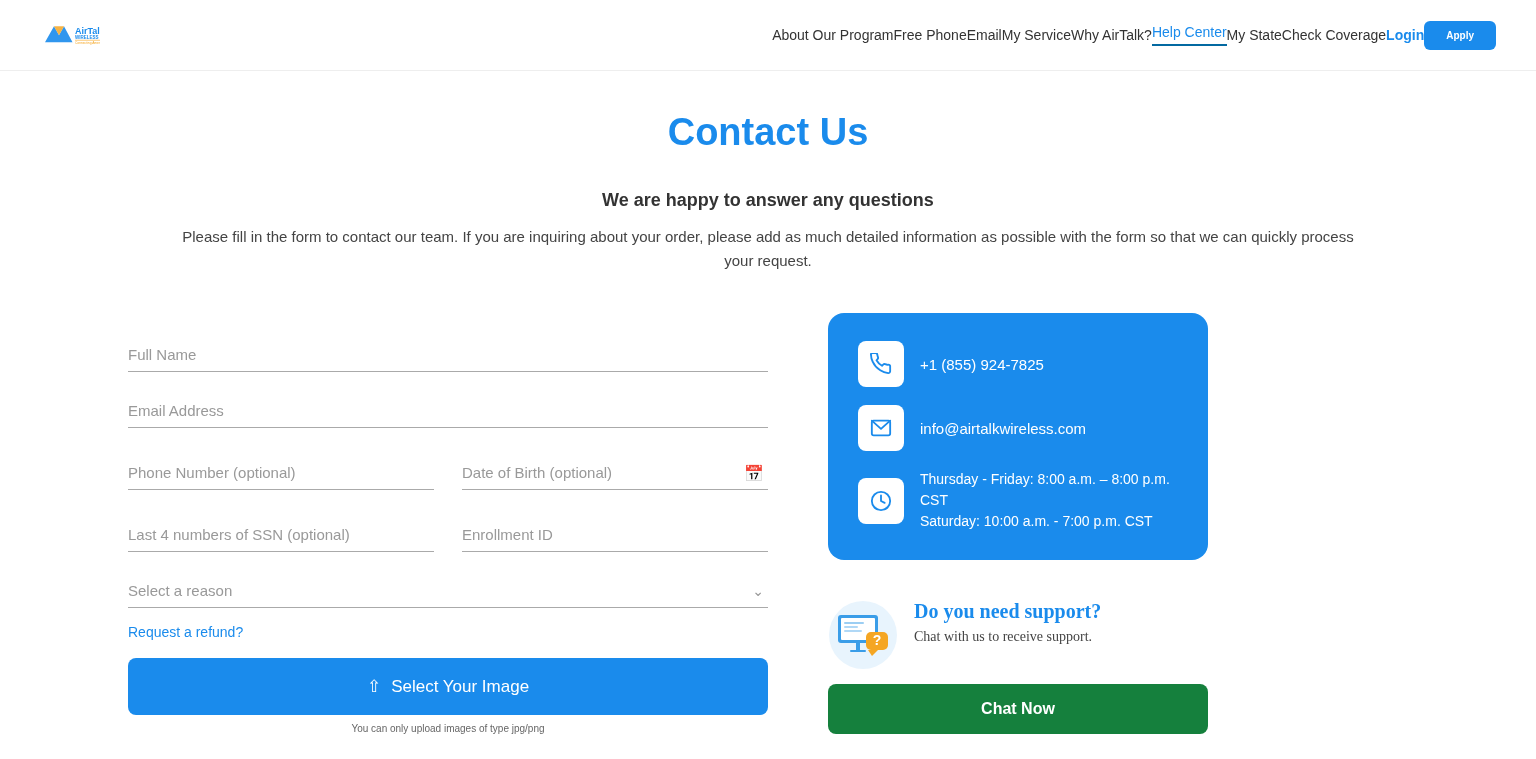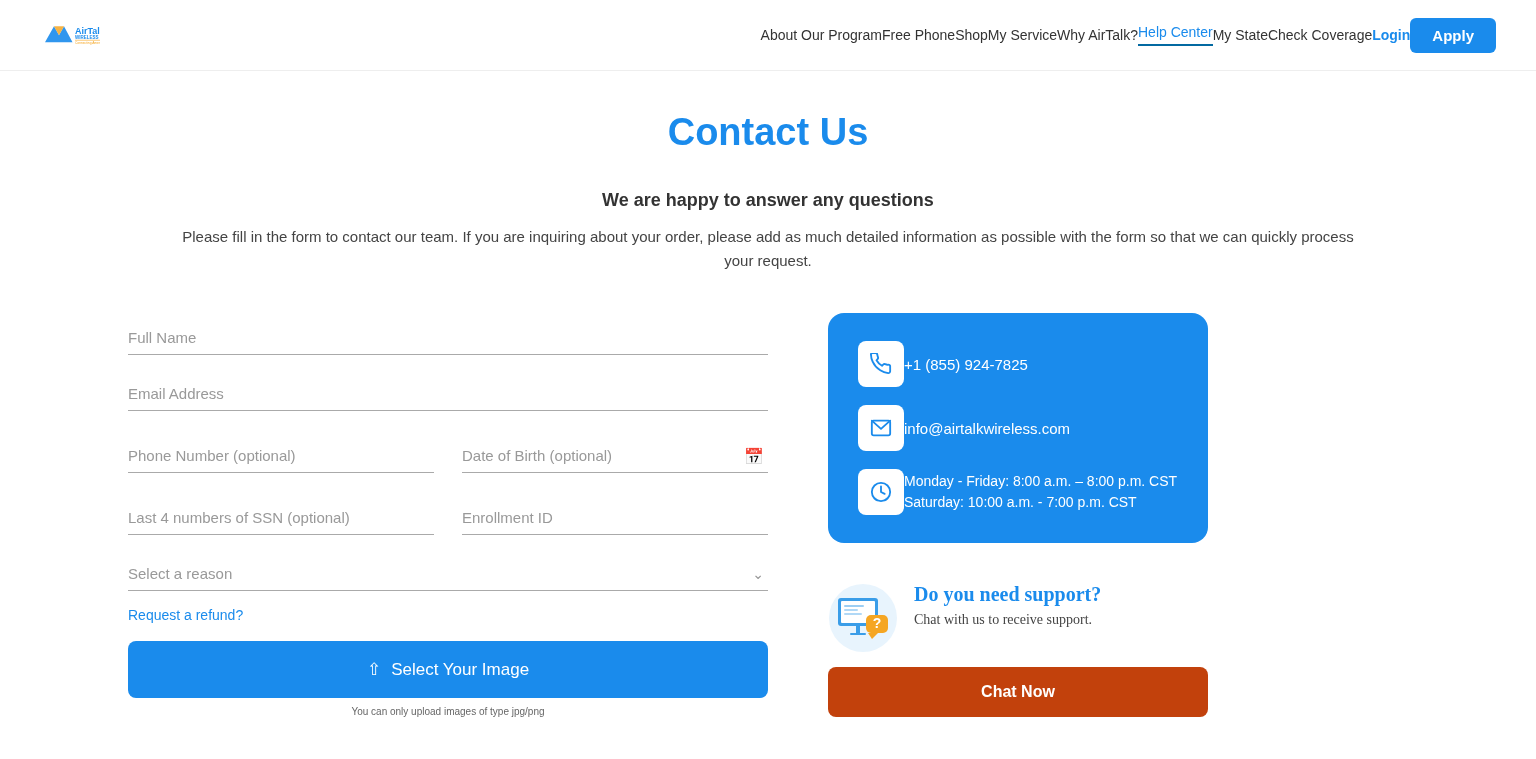--- a/index.html
+++ b/index.html
@@ -46,21 +46,21 @@
       font-weight: 600;
       text-decoration: none;
       font-size: 14px;
     }
     .nav-apply {
       background: #1a8bec;
       color: #fff;
       border: none;
       border-radius: 6px;
       padding: 9px 22px;
-      font-size: 15px;
+      font-size: 10px;
       font-weight: 600;
       cursor: pointer;
     }
 
     
     .page-content {
       max-width: 1400px;
       margin: 0 auto;
       padding: 40px 60px 60px;
     }
@@ -211,20 +211,21 @@
     
     .contact-card {
       background: #1a8bec;
       border-radius: 16px;
       padding: 28px 30px;
       margin-bottom: 40px;
     }
     .contact-item {
       display: flex;
       align-items: center;
+      gap: 16px;
       margin-bottom: 18px;
     }
     .contact-item:last-child {
       margin-bottom: 0;
     }
     .contact-icon-box {
       background: #fff;
       border-radius: 8px;
       width: 46px;
       height: 46px;
@@ -275,21 +276,21 @@
       font-size: 20px;
       font-weight: 700;
       margin-bottom: 6px;
     }
     .support-desc {
       color: #444;
       font-size: 14px;
     }
     .chat-now-btn {
       width: 100%;
-      background: #c2410c;
+      background: #15803d;
       color: #fff;
       border: none;
       border-radius: 8px;
       padding: 16px;
       font-size: 16px;
       font-weight: 600;
       cursor: pointer;
     }
   </style>
 </head>
@@ -304,21 +305,21 @@
       <text x="70" y="25" font-size="18" font-weight="800" fill="#1a8bec" font-family="Arial">Air<tspan fill="#1a8bec">Talk</tspan></text>
       <text x="70" y="36" font-size="9" fill="#1a8bec" font-family="Arial" font-weight="700">WIRELESS</text>
       <text x="70" y="46" font-size="6.5" fill="#f5a623" font-family="Arial">Connecting Americans</text>
       <line x1="70" y1="38" x2="120" y2="38" stroke="#f5a623" stroke-width="1.2"></line>
     </svg>
   </div>
 
   <nav>
     <a class="nav-link" href="#">About Our Program</a>
     <a class="nav-link" href="#">Free Phone</a>
-    <a class="nav-link" href="#">Shop</a>
+    <a class="nav-link" href="#">Email</a>
     <a class="nav-link" href="#">My Service</a>
     <a class="nav-link" href="#">Why AirTalk?</a>
     <a class="nav-link active" href="#">Help Center</a>
     <a class="nav-link" href="#">My State</a>
     <a class="nav-link" href="#">Check Coverage</a>
     <a class="nav-login" href="#">Login</a>
     <button class="nav-apply">Apply</button>
   </nav>
 </header>
 
@@ -399,21 +400,21 @@
 
         <div class="contact-item">
           <div class="contact-icon-box">
             <svg viewBox="0 0 24 24" fill="none" stroke="#1a8bec" stroke-width="2" stroke-linecap="round" stroke-linejoin="round">
               <circle cx="12" cy="12" r="10"></circle>
               <polyline points="12,6 12,12 16,14"></polyline>
               <path d="M8 21a2 2 0 01-2-2M16 21a2 2 0 002-2" opacity="0.4"></path>
             </svg>
           </div>
           <div class="contact-hours">
-            <div>Monday - Friday: 8:00 a.m. – 8:00 p.m. CST</div>
+            <div>Thursday - Friday: 8:00 a.m. – 8:00 p.m. CST</div>
             <div>Saturday: 10:00 a.m. - 7:00 p.m. CST</div>
           </div>
         </div>
       </div>
 
       <div class="support-section">
         <div class="support-top">
 
           <div class="support-illustration">
             <svg viewBox="0 0 70 70" xmlns="http://www.w3.org/2000/svg">

